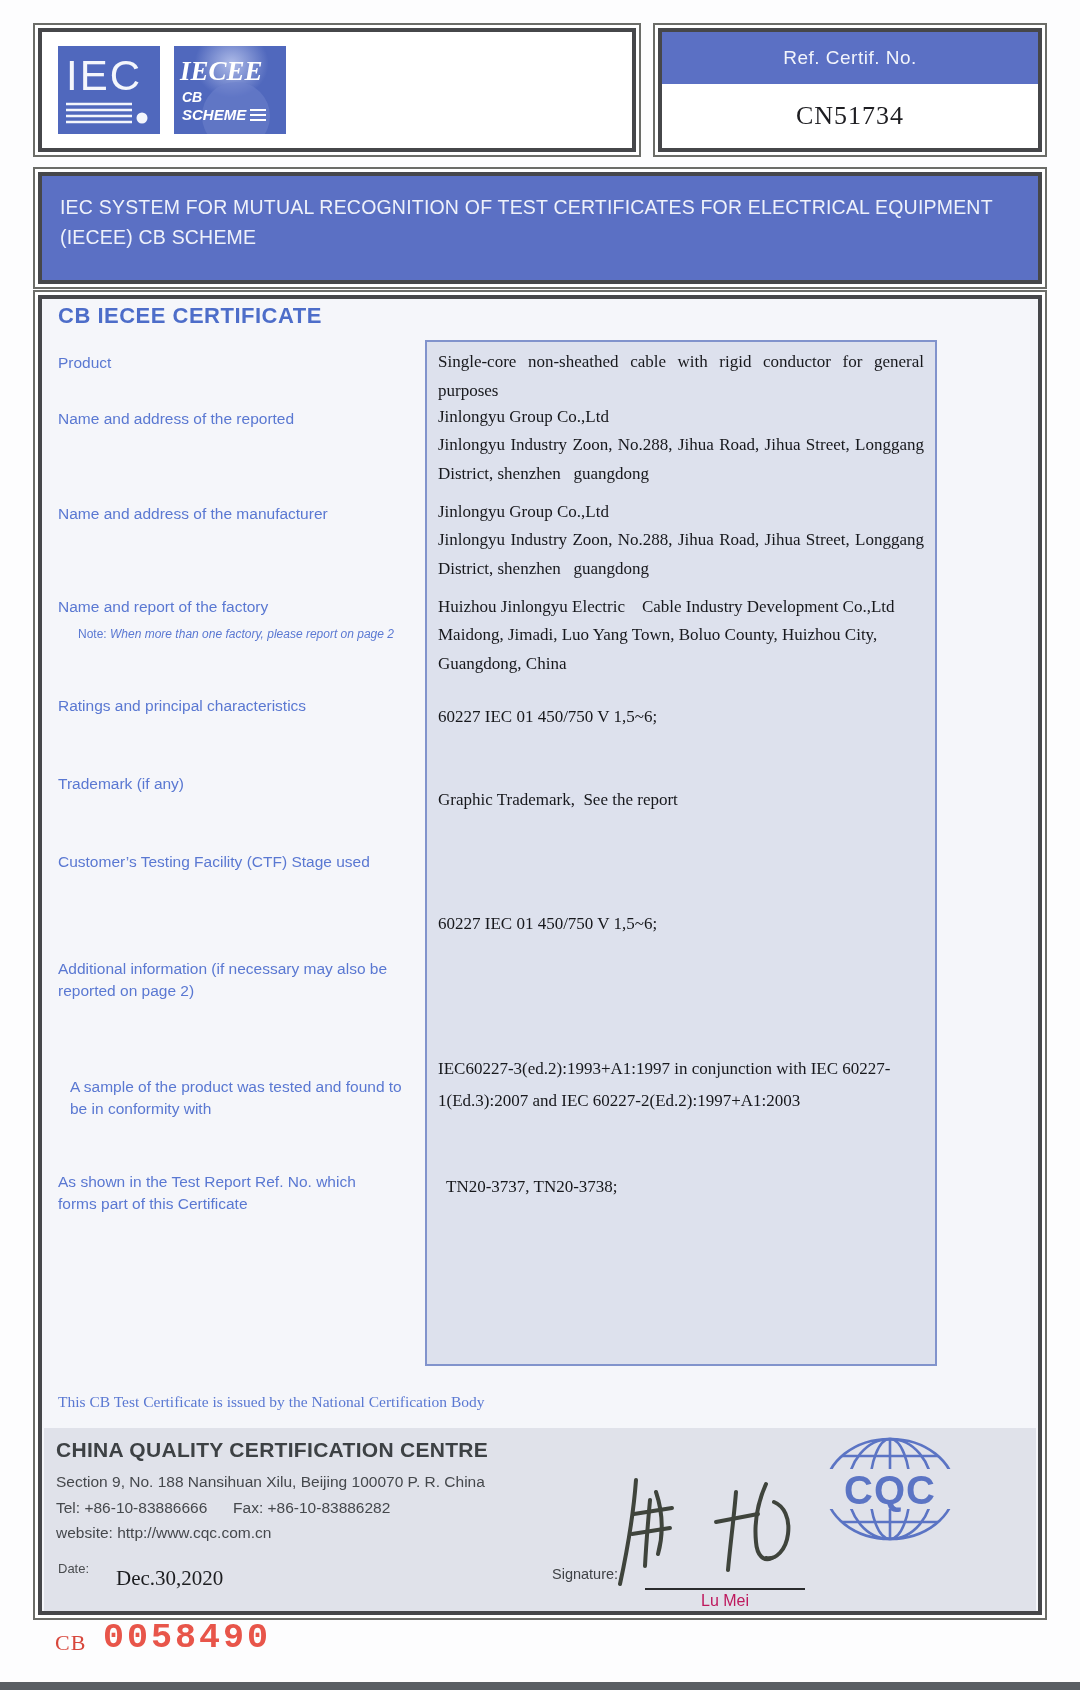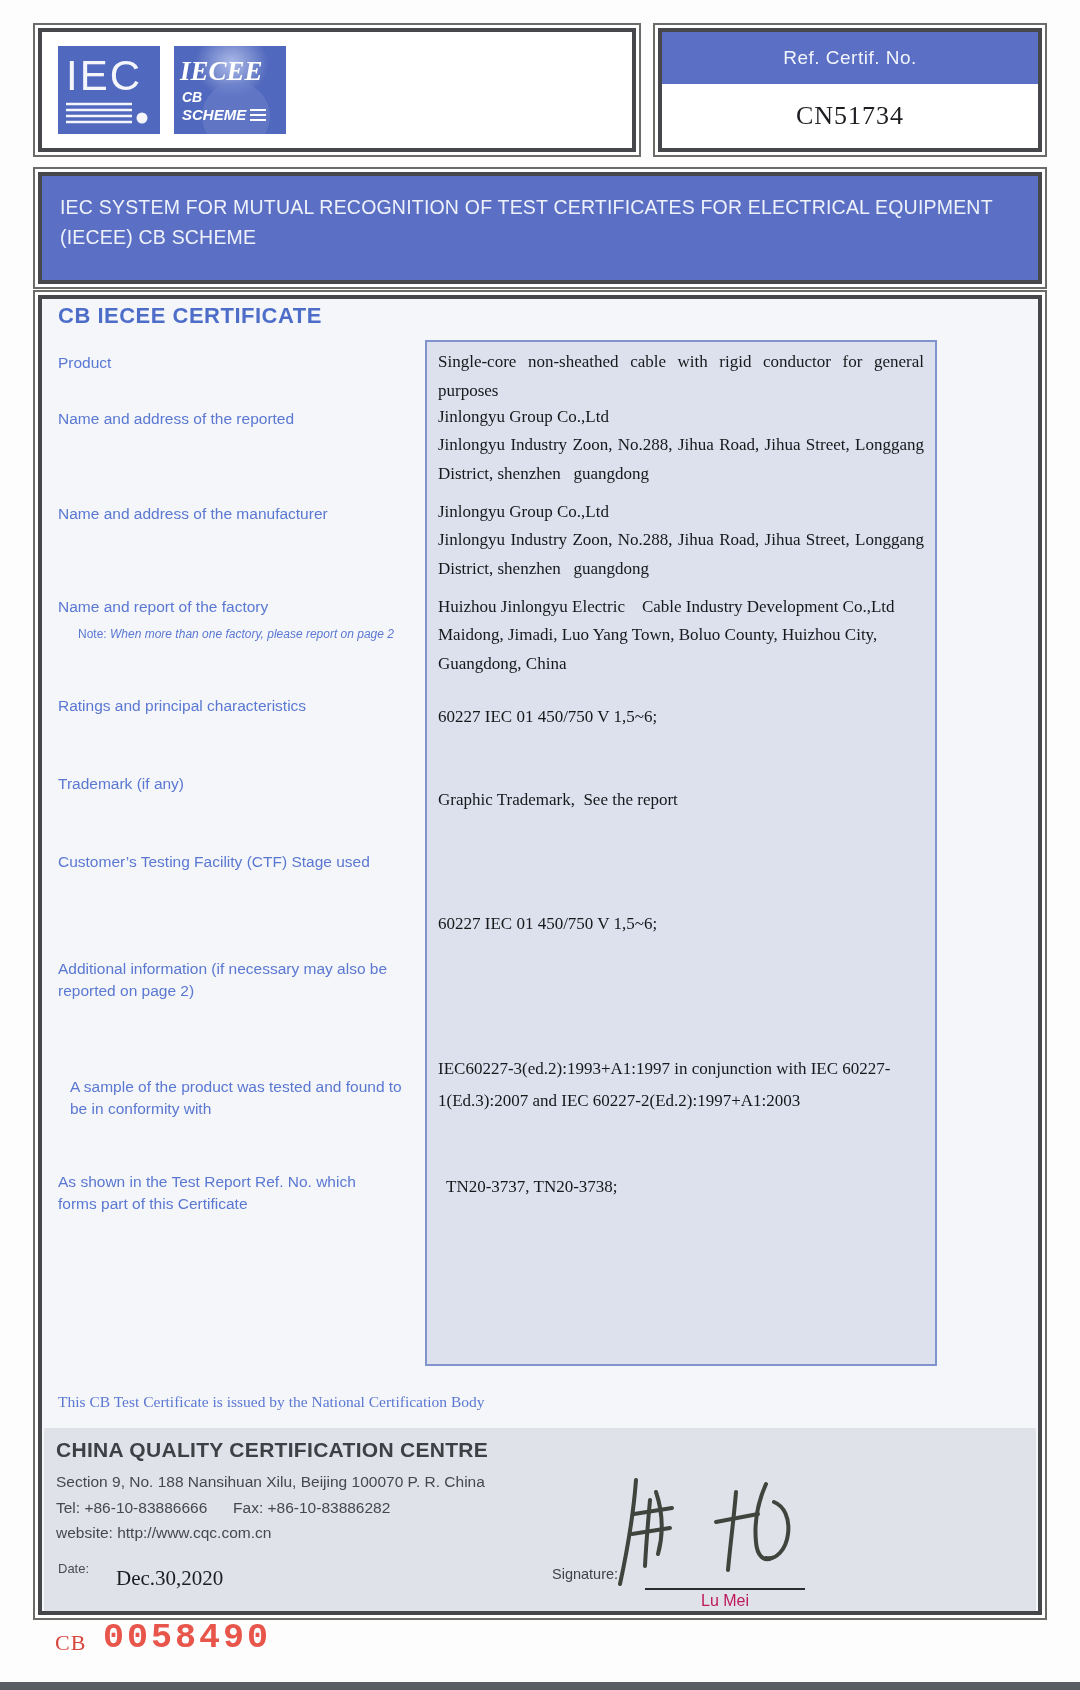--- a/index.html
+++ b/index.html
@@ -168,19 +168,40 @@
         <path d="M118,60 L160,52"></path>
         <path d="M138,30 C136,55 132,85 130,108"></path>
         <path d="M168,22 C160,40 156,60 158,80 C159,94 166,100 174,96"></path>
         <path d="M176,40 C186,44 192,56 190,72 C188,88 178,98 168,96"></path>
       </g>
     </svg>
   </div>
   <div class="abs sigline"></div>
   <div class="abs signame">Lu Mei</div>
 
+  <div class="abs" style="left:822px; top:1436px; width:136px; height:106px;">
+    <svg width="136" height="106" viewBox="0 0 136 106">
+      <defs>
+        <clipPath id="globeclip">
+            <ellipse cx="68" cy="53" rx="64" ry="50"></ellipse>
+          </clipPath>
+      </defs>
+      <g fill="none" stroke="#5b74c4" stroke-width="2.6">
+        <ellipse cx="68" cy="53" rx="64" ry="50"></ellipse>
+        <ellipse cx="68" cy="53" rx="42" ry="50"></ellipse>
+        <ellipse cx="68" cy="53" rx="20" ry="50"></ellipse>
+        <line x1="68" y1="3" x2="68" y2="103"></line>
+        <g clip-path="url(#globeclip)">
+          <line x1="0" y1="20" x2="136" y2="20"></line>
+          <line x1="0" y1="86" x2="136" y2="86"></line>
+        </g>
+      </g>
+      <rect x="0" y="33" width="136" height="40" fill="#e0e2ea"></rect>
+      <text x="68" y="68" text-anchor="middle" font-family="Liberation Sans, sans-serif" font-weight="bold" font-size="40" fill="#5b74c4" letter-spacing="1">CQC</text>
+    </svg>
+  </div>
 
   <div class="abs stamp-cb">CB</div>
   <div class="abs stamp-no">0058490</div>
 
   <div class="abs bottombar"></div>
 
 </div>
 
 </body></html>

